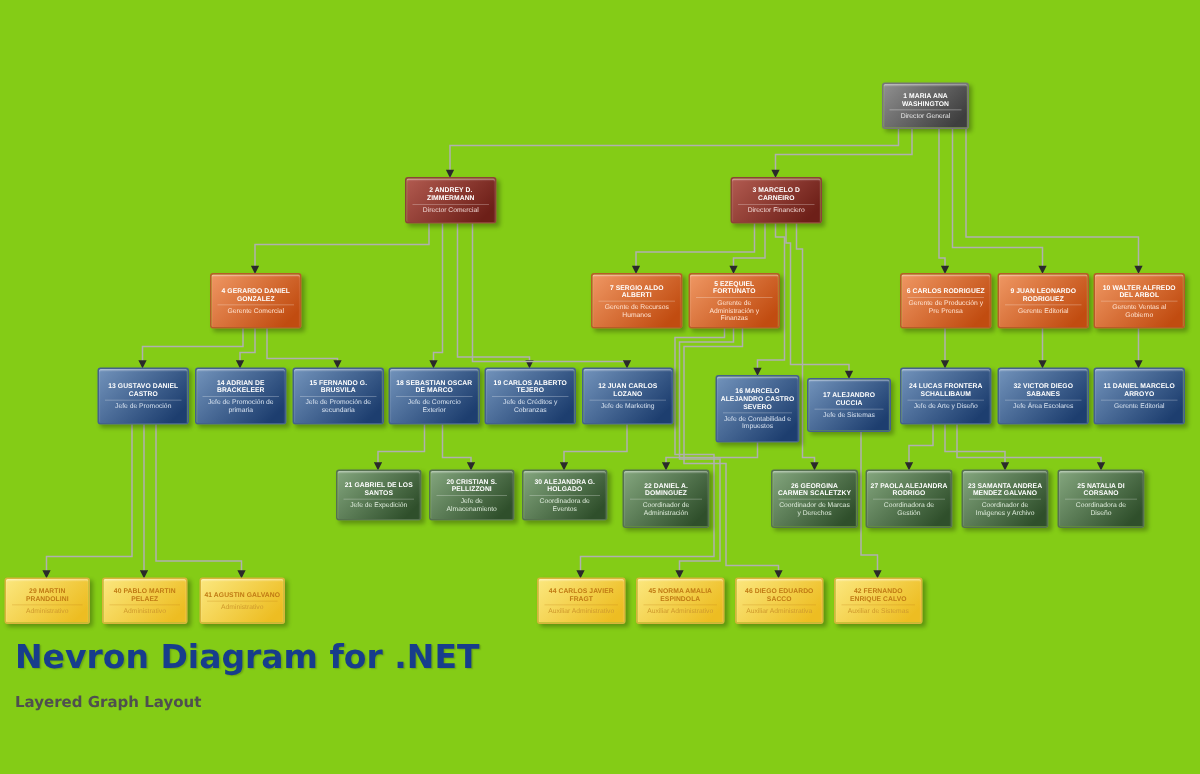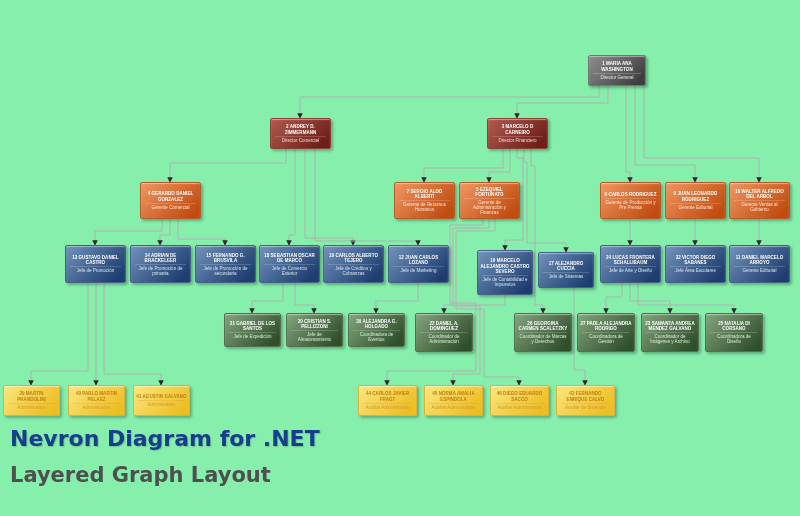--- a/index.html
+++ b/index.html
@@ -1,18 +1,18 @@
 <!DOCTYPE html>
 <html><head>
 <meta charset="utf-8">
 <style>
   html,body { margin:0; padding:0; background:#ffffff; }
   #stage {
     position:relative; width:800px; height:516px; overflow:hidden;
-    background:#86efac; font-family:"Liberation Sans", sans-serif;
+    background:#84cc16; font-family:"Liberation Sans", sans-serif;
   }
   #edge-layer { position:absolute; left:0; top:0; width:800px; height:516px; z-index:1; }
   .node {
     position:absolute; z-index:2; border-radius:2px; box-sizing:border-box;
     border:1px solid #888;
     box-shadow: 2px 2px 3px rgba(0,0,0,0.28), inset 0 1px 1px rgba(255,255,255,0.45);
   }
   .nt {
     position:absolute; left:0; top:0; width:200%; height:200%;
     transform:scale(0.5); transform-origin:0 0;
@@ -21,21 +21,21 @@
   }
   .nm { font-weight:700; font-size:9px; line-height:1.12; letter-spacing:0.1px; }
   .tt { font-size:9px; line-height:1.1; margin-top:3px; padding-top:3px;
         border-top:1px solid rgba(255,255,255,0.35); width:92%; }
   #caption { position:absolute; left:10px; top:426px; z-index:3; }
   #page-title {
     font-family:"DejaVu Sans", sans-serif; font-weight:700; font-size:22px;
     color:#173d8c; text-shadow:1px 1px 1px rgba(0,0,0,0.18); white-space:nowrap;
   }
   .page-sub {
-    font-family:"DejaVu Sans", sans-serif; font-weight:700; font-size:21px;
+    font-family:"DejaVu Sans", sans-serif; font-weight:700; font-size:10px;
     color:#4f4f4f; line-height:1.3; white-space:nowrap;
   }
   #sub1 { margin-top:11px; }
 </style>
 </head>
 <body>
 
 <div id="stage">
   <svg id="edge-layer" viewBox="0 0 800 516">
       <defs>

